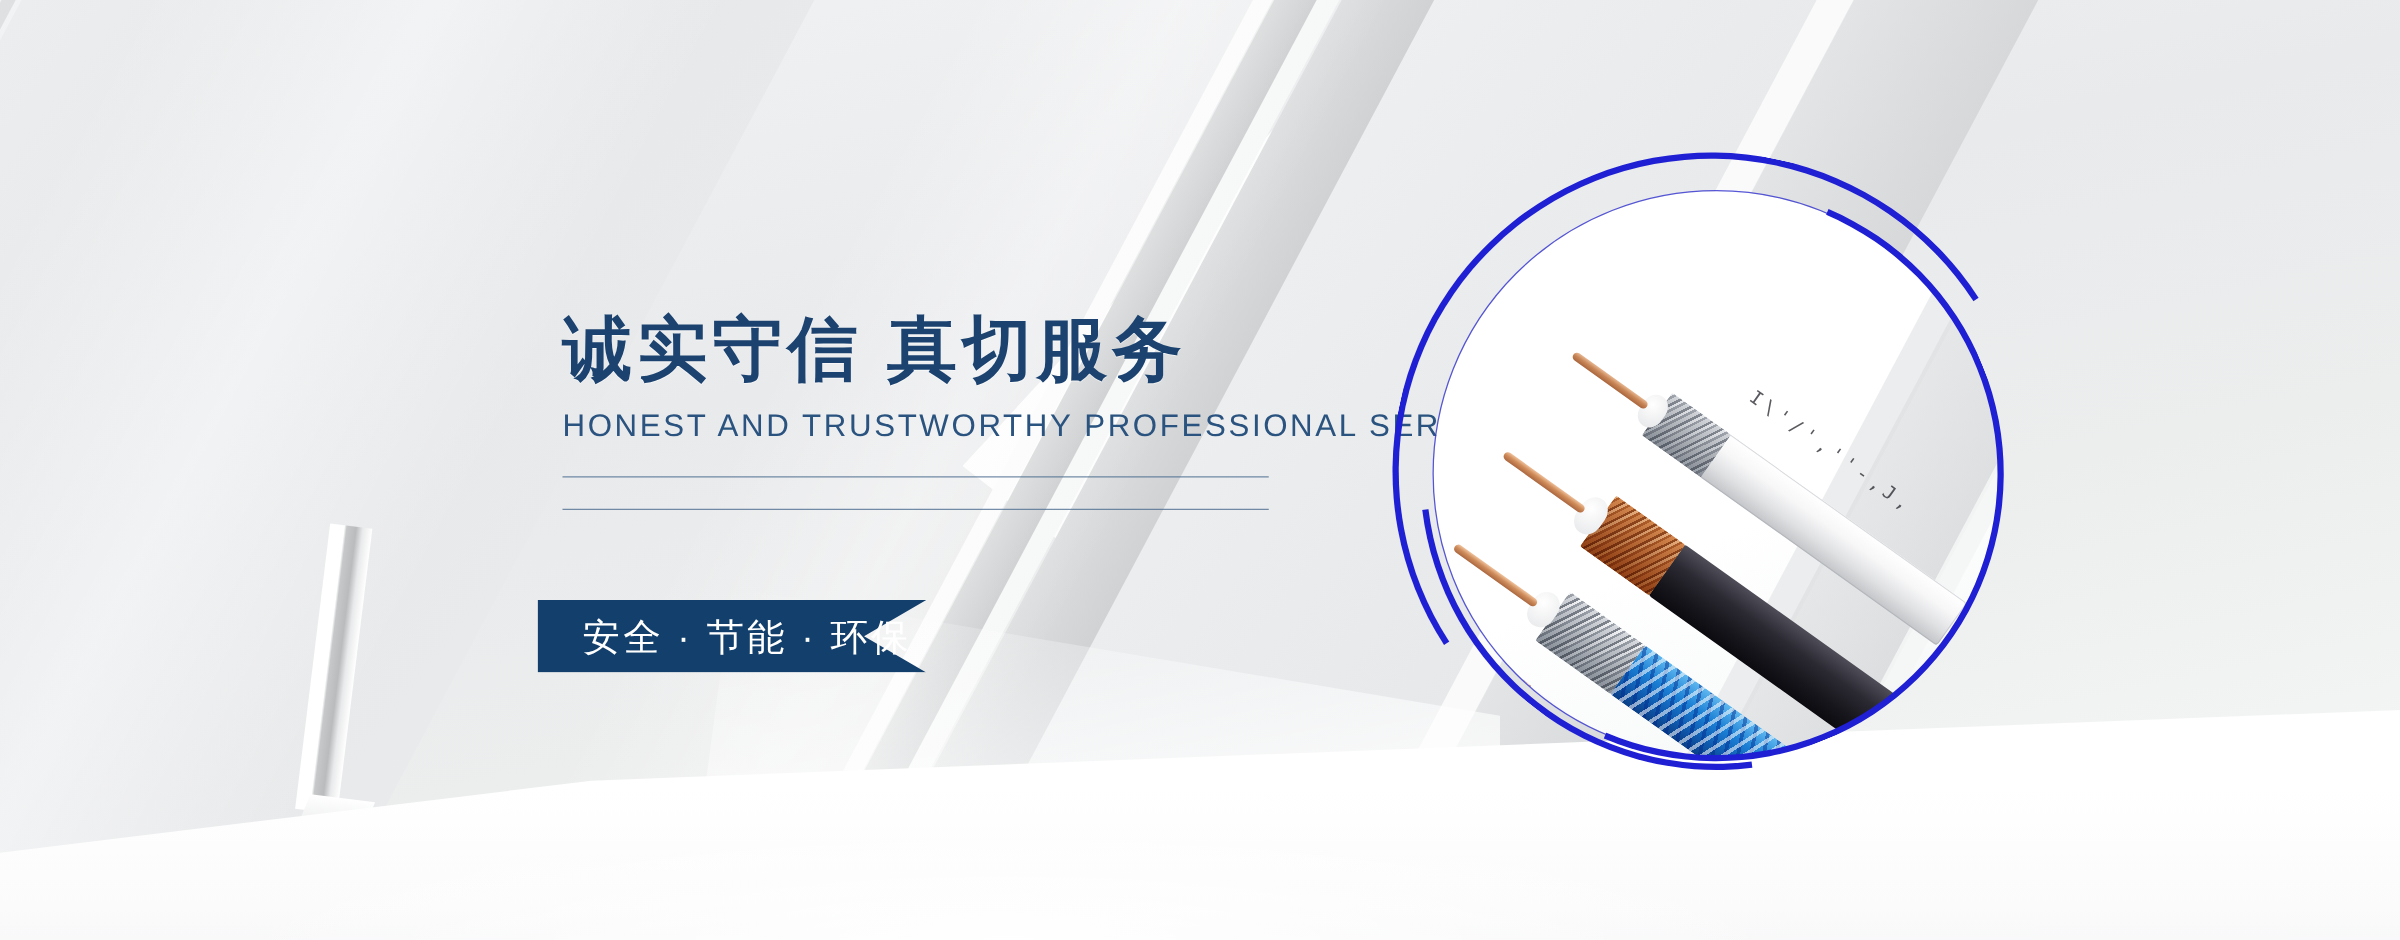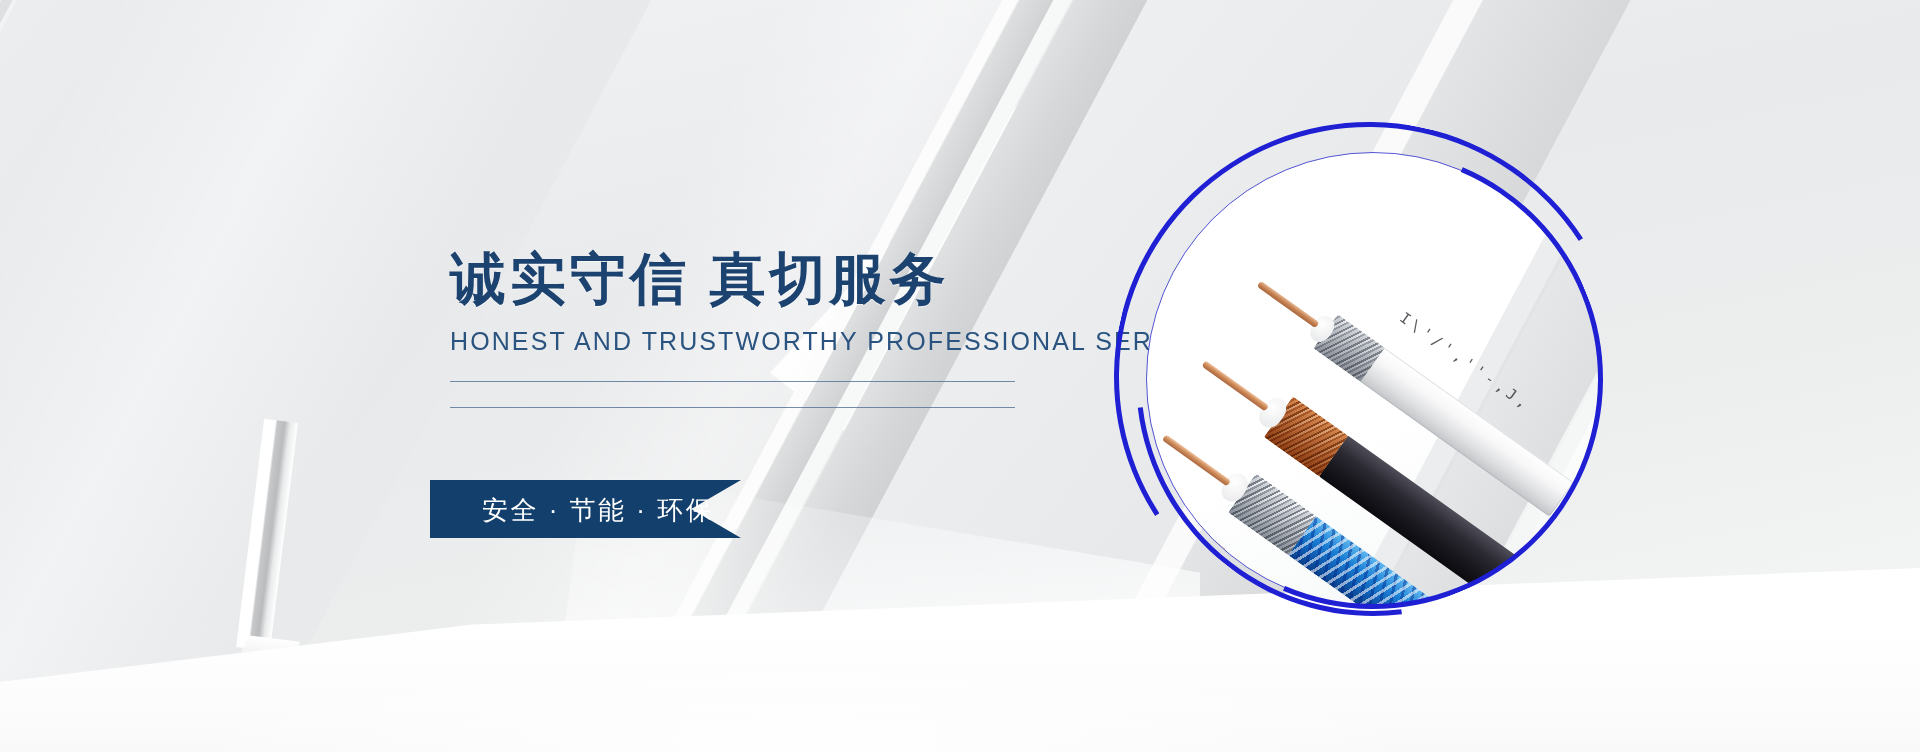--- a/index.html
+++ b/index.html
@@ -180,22 +180,22 @@
     background:#123f6c;
     clip-path:polygon(0% 0%, 100% 0%, 100% 0%, 84% 50%, 100% 100%, 100% 100%, 0% 100%);
   }
   .ribbon-label {
     position:absolute;
     left:430px; top:480px;
     width:311px; height:60px;
     display:flex;
     align-items:center;
     justify-content:flex-start;
-    padding-left:52px;
-    font-size:26px;
+    padding-left:36px;
+    font-size:30px;
     letter-spacing:2.5px;
     color:#ffffff;
   }
 
   
   .circle-wrap {
     position:absolute;
     left:1146px; top:152px;
     width:454px; height:454px;
   }

